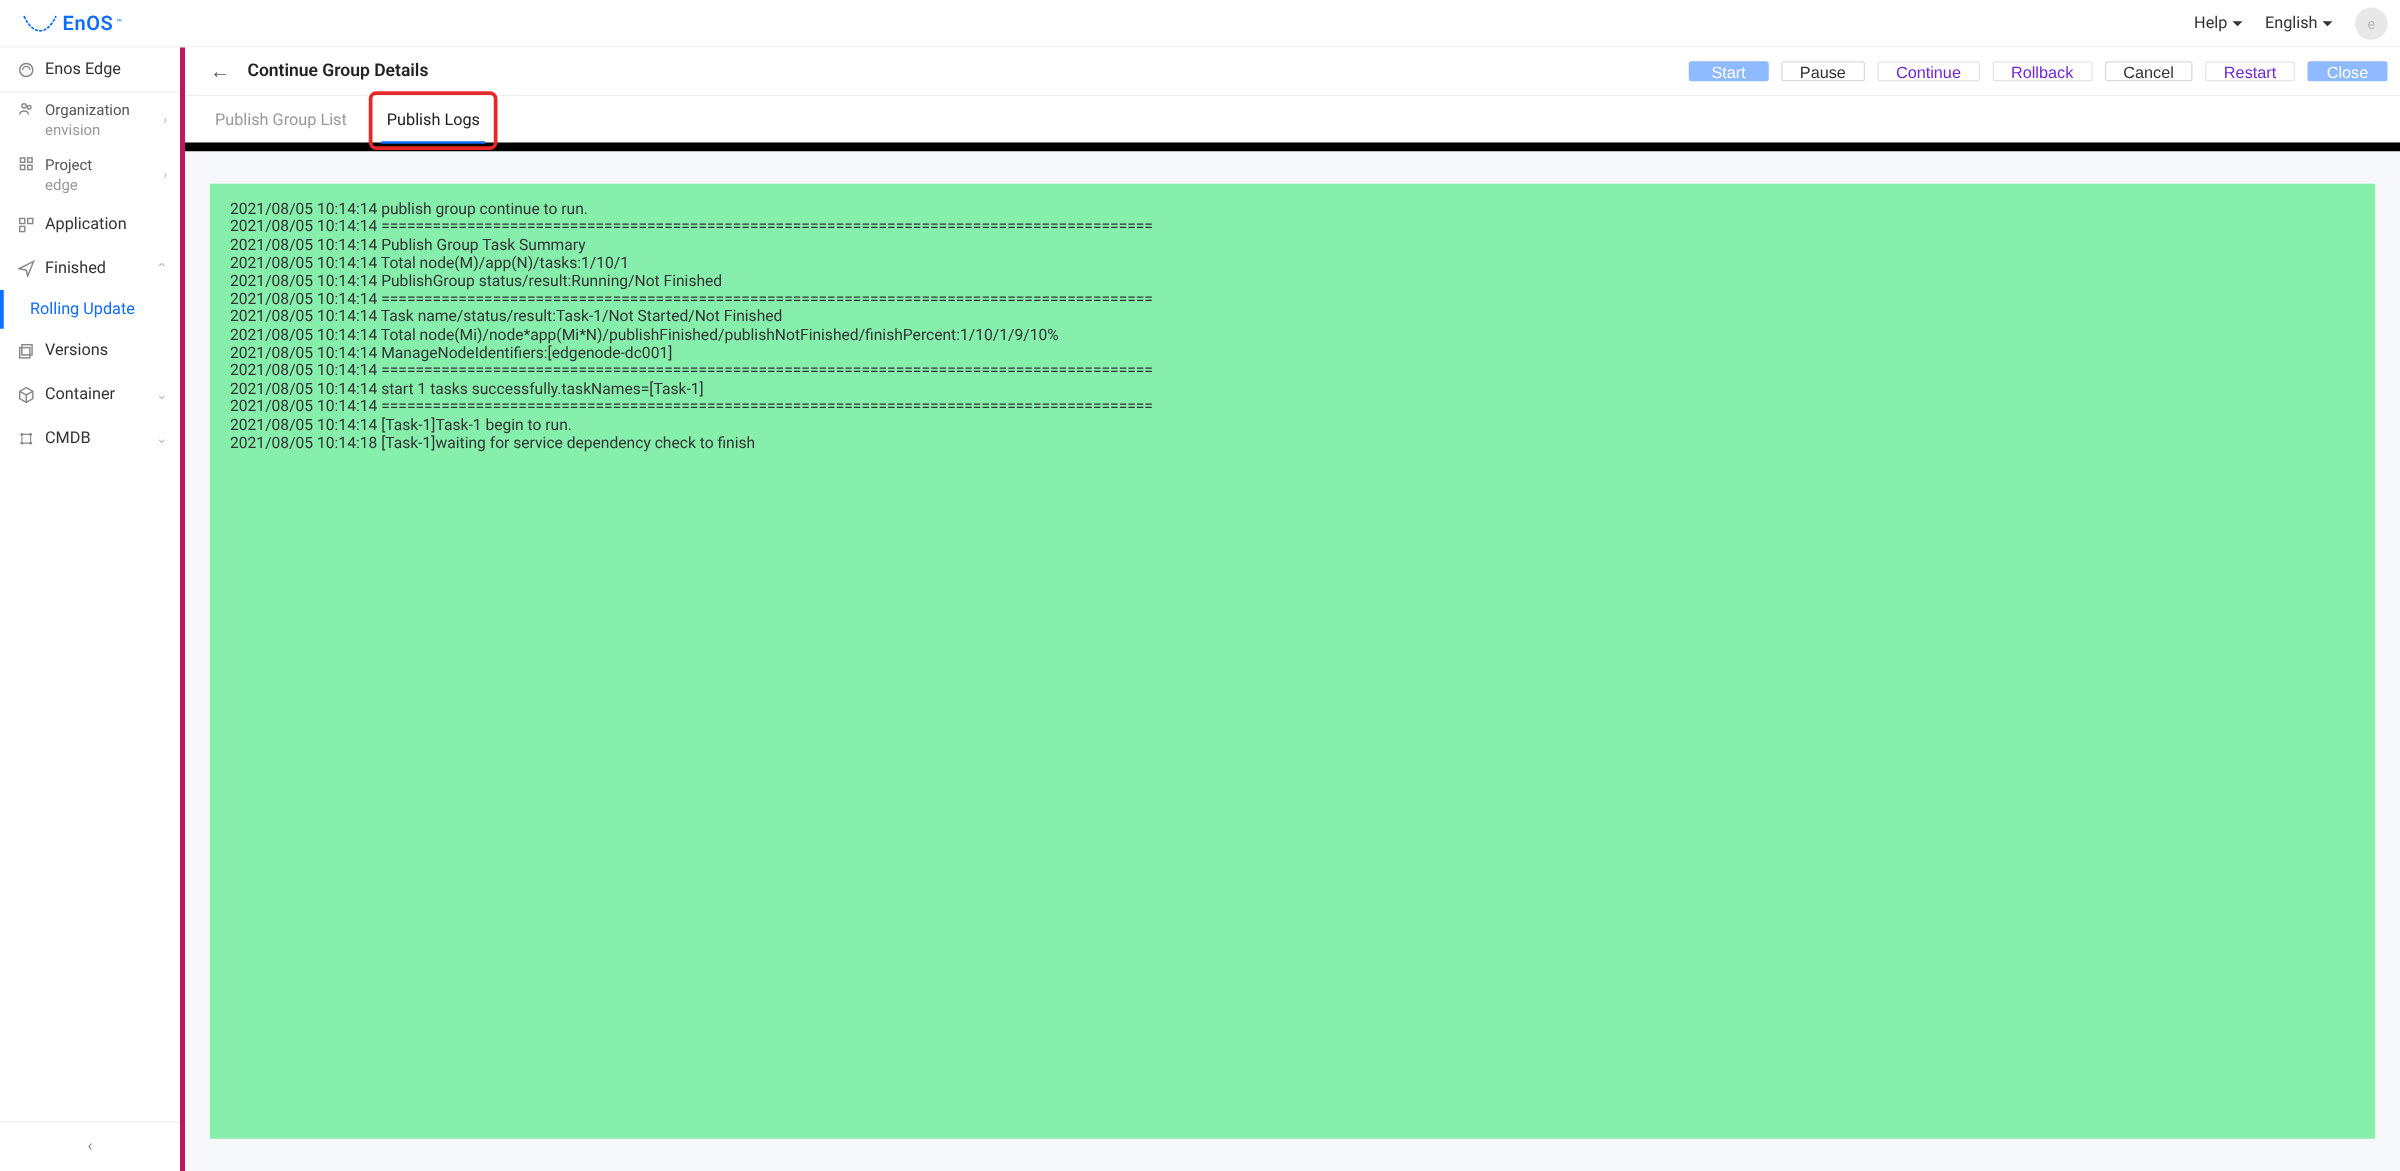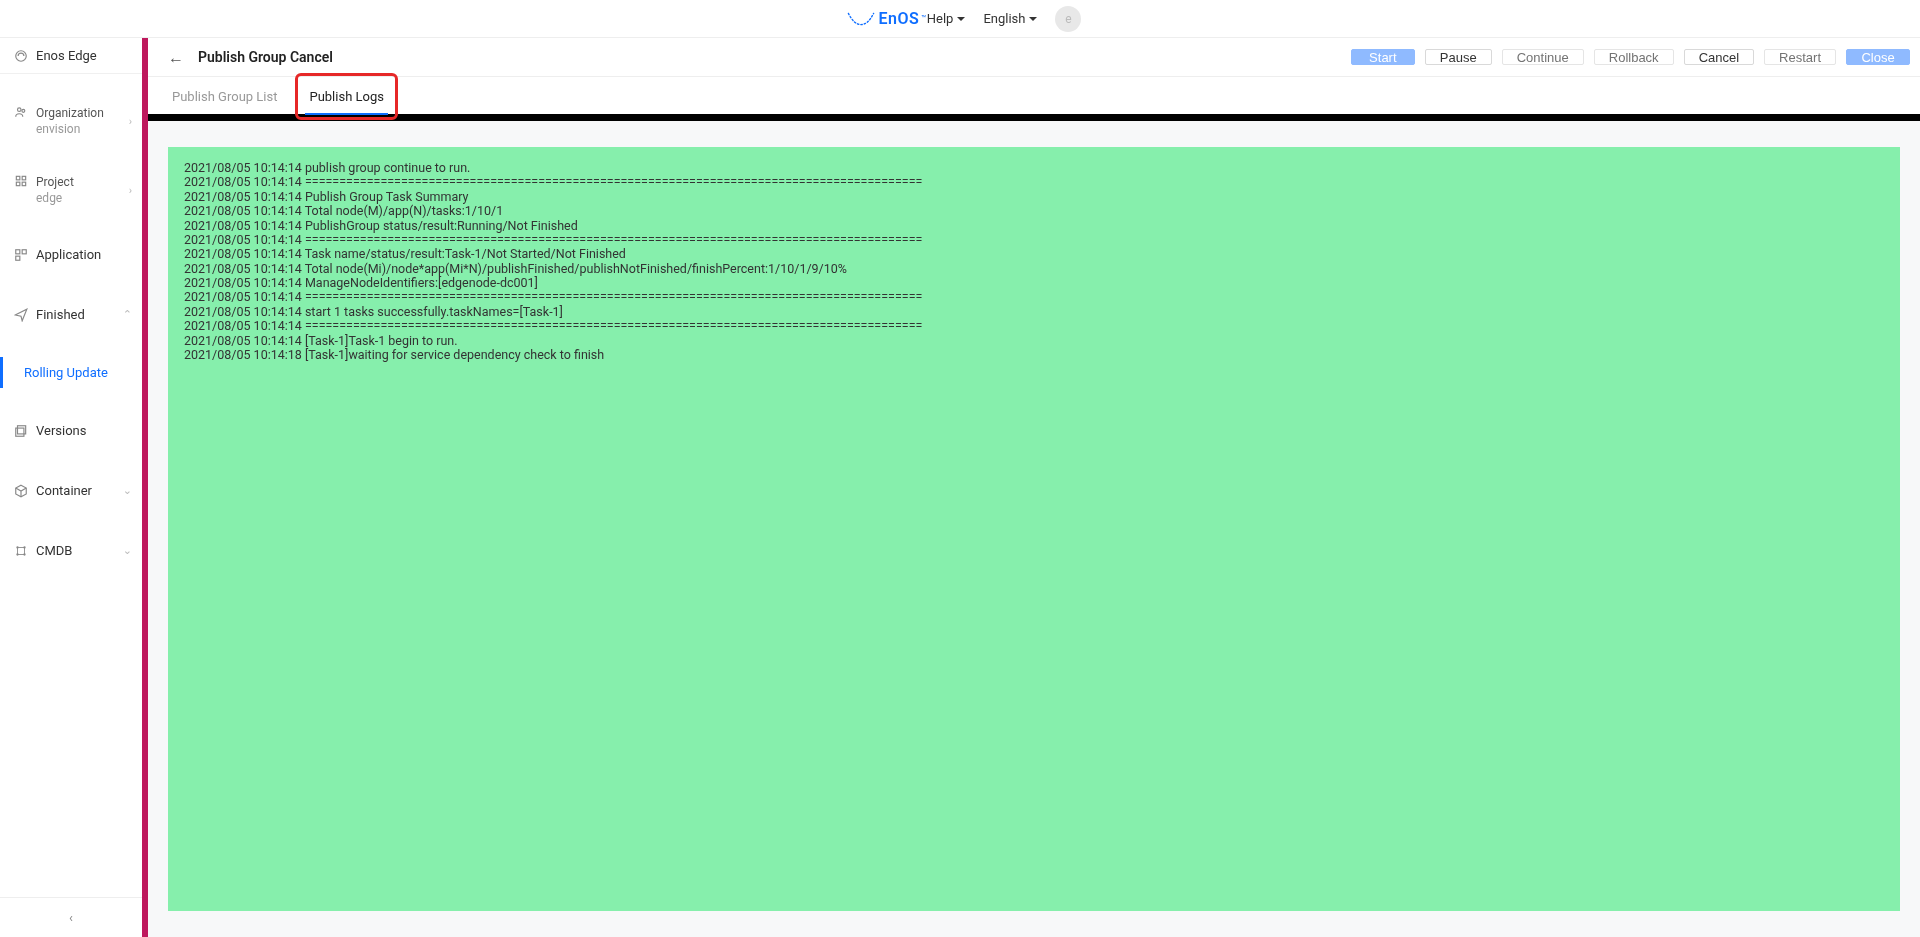--- a/index.html
+++ b/index.html
@@ -1,29 +1,29 @@
 <!DOCTYPE html>
 <html><head>
 <meta charset="utf-8">
 <style>
 * { margin: 0; padding: 0; box-sizing: border-box; }
 body { font-family: -apple-system, BlinkMacSystemFont, "Segoe UI", Roboto, "Helvetica Neue", Arial, sans-serif; font-size: 13px; color: #333; background: #fff; }
 
-.top-bar { height: 38px; display: flex; align-items: center; justify-content: center; padding: 0 10px 0 18px; border-bottom: 1px solid #eee; }
+.top-bar { height: 38px; display: flex; align-items: center; justify-content: space-between; padding: 0 10px 0 18px; border-bottom: 1px solid #eee; }
 .brand { color: #0f6eff; font-weight: 600; font-size: 16px; letter-spacing: 0.5px; display: flex; align-items: center; }
 .brand-icon { width: 28px; height: 18px; margin-right: 4px; position: relative;}
 .brand-icon svg { width: 100%; height: 100%; }
 .brand sup { font-size: 8px; font-weight: 400; margin-left: 2px; }
 .top-right { display: flex; align-items: center; gap: 18px; font-size: 13px; color: #333; }
 .top-right .dd { cursor: pointer; display: flex; align-items: center; gap: 4px; }
 .caret-sm { width: 0; height: 0; border-left: 4px solid transparent; border-right: 4px solid transparent; border-top: 4px solid #333; }
 .avatar { width: 26px; height: 26px; border-radius: 50%; background: #e8e8e8; color: #bbb; display: flex; align-items: center; justify-content: center; font-size: 12px; }
 
 .layout { display: flex; height: calc(100vh - 38px); }
-.sidebar { width: 148px; border-right: 6px solid #be185d; display: flex; flex-direction: column; font-size: 13px; color: #333; overflow: hidden; gap: 25px; }
+.sidebar { width: 148px; border-right: 4px solid #be185d; display: flex; flex-direction: column; font-size: 13px; color: #333; overflow: hidden; }
 .side-top { padding: 10px 0 10px 14px; display: flex; align-items: center; gap: 8px; border-bottom: 1px solid #f0f0f0; }
 .s-icon { width: 14px; height: 14px; display: inline-flex; align-items: center; justify-content: center; color: #888; }
 .s-icon svg { width: 100%; height: 100%; }
 .side-kv { padding: 6px 0 6px 14px; display: flex; align-items: flex-start; gap: 8px; color: #666; font-size: 12px; position: relative; }
 .side-kv .kv-text { display: flex; flex-direction: column; line-height: 16px; }
 .side-kv .label { color: #555; }
 .side-kv .value { color: #999; }
 .side-kv .chev { position: absolute; right: 10px; top: 50%; transform: translateY(-50%); color: #bbb; font-size: 11px; }
 .side-item { padding: 10px 0 10px 14px; display: flex; align-items: center; gap: 8px; position: relative; cursor: pointer; }
 .side-item .chev { position: absolute; right: 10px; color: #bbb; font-size: 11px; }
@@ -34,21 +34,21 @@
 
 .main { flex: 1; display: flex; flex-direction: column; background: #f7f8f9; min-width: 0; }
 .main-header { background: #fff; height: 39px; display: flex; align-items: center; justify-content: space-between; padding: 0 10px 0 20px; border-bottom: 1px solid #eee; }
 .mh-left { display: flex; align-items: center; gap: 14px; }
 .back-arrow { font-size: 16px; color: #555; cursor: pointer; }
 .mh-title { font-weight: 600; font-size: 14px; color: #222; }
 .mh-actions { display: flex; gap: 10px; }
 .btn { height: 16px; padding: 0 14px; font-size: 13px; border: 1px solid #d9d9d9; background: #fff; color: #333; border-radius: 2px; cursor: pointer; display: inline-flex; align-items: center; justify-content: center; min-width: 64px; }
 .btn.primary { background: #0f6eff; border-color:#0f6eff; color:#fff; }
 .btn.primary.dim { background: #8fbaff; border-color:#8fbaff; }
-.btn.disabled { color: #737373; border-color: #e5e5e5; cursor: not-allowed; }
+.btn.disabled { color: #6d28d9; border-color: #e5e5e5; cursor: not-allowed; }
 
 .tabs-row { background: #fff; padding: 0 20px; border-bottom: 7px solid #000000; display: flex; gap: 24px; }
 .tab { padding: 12px 4px 10px; font-size: 13px; color: #999; cursor: pointer; position: relative; }
 .tab.active { color: #222; }
 .tab.active::after { content: ""; position: absolute; left: 0; right: 0; bottom: -1px; height: 2px; background: #0f6eff; }
 
 .highlight-box { position: absolute; border: 3px solid #e62828; border-radius: 6px; pointer-events: none; }
 .tabs-wrap { position: relative; }
 
 .log-area { flex:1; padding: 26px 20px; min-height: 0; }
@@ -188,21 +188,21 @@
 
     <div class="side-collapse">
       <span>‹</span>
     </div>
   </div>
 
   <div class="main">
     <div class="main-header">
       <div class="mh-left">
         <span class="back-arrow">←</span>
-        <span class="mh-title">Publish Group Cancel</span>
+        <span class="mh-title">Continue Group Details</span>
       </div>
       <div class="mh-actions">
         <button class="btn primary dim">Start</button>
         <button class="btn">Pause</button>
         <button class="btn disabled">Continue</button>
         <button class="btn disabled">Rollback</button>
         <button class="btn">Cancel</button>
         <button class="btn disabled">Restart</button>
         <button class="btn primary dim">Close</button>
       </div>

